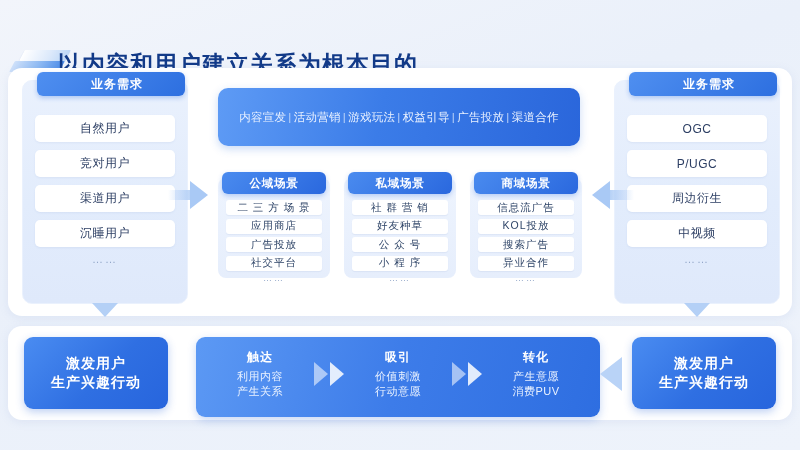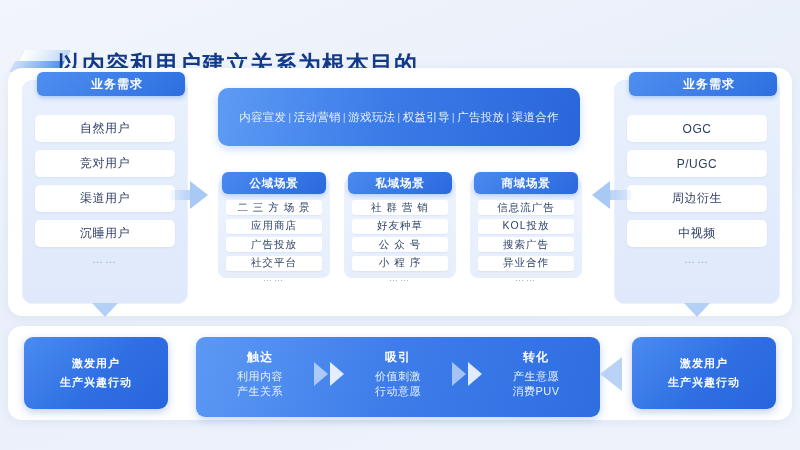--- a/index.html
+++ b/index.html
@@ -94,21 +94,21 @@
      border-left:13px solid transparent;border-right:13px solid transparent;
      border-top:14px solid #b4d0f6;}
   .down-left{left:92px;top:303px;}
   .down-right{left:684px;top:303px;}
 
   
   .goal-box{position:absolute;top:337px;width:144px;height:72px;border-radius:9px;
      background:linear-gradient(135deg,#4a8cf1 0%,#2f6fe2 55%,#2765dd 100%);
      box-shadow:0 3px 9px rgba(40,100,215,.3);
      display:flex;flex-direction:column;align-items:center;justify-content:center;
-     color:#ffffff;font-size:11px;font-weight:bold;letter-spacing:1px;line-height:19px;}
+     color:#ffffff;font-size:14px;font-weight:bold;letter-spacing:1px;line-height:19px;}
   .goal-left{left:24px;}
   .goal-right{left:632px;}
 
   .funnel{position:absolute;left:196px;top:337px;width:404px;height:80px;border-radius:9px;
      background:linear-gradient(105deg,#5c99f4 0%,#3d7ce9 50%,#2e6ee1 100%);
      box-shadow:0 3px 9px rgba(40,100,215,.26);}
   .stage{position:absolute;top:9px;width:96px;height:56px;
      display:flex;flex-direction:column;align-items:center;justify-content:center;color:#fff;}
   .stage-1{left:16px;}
   .stage-2{left:154px;}

